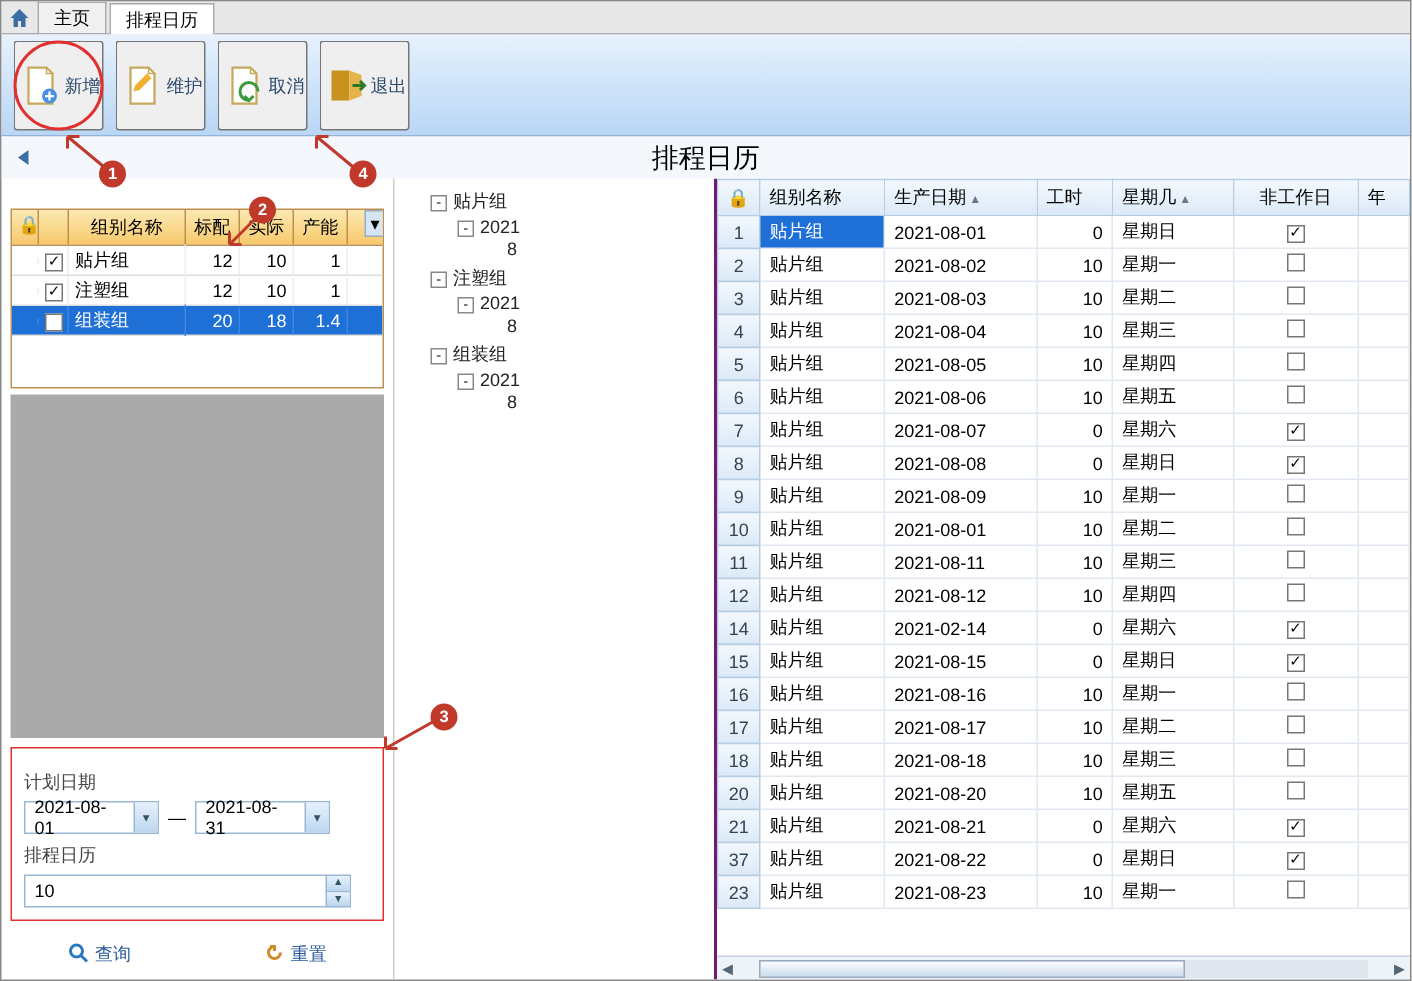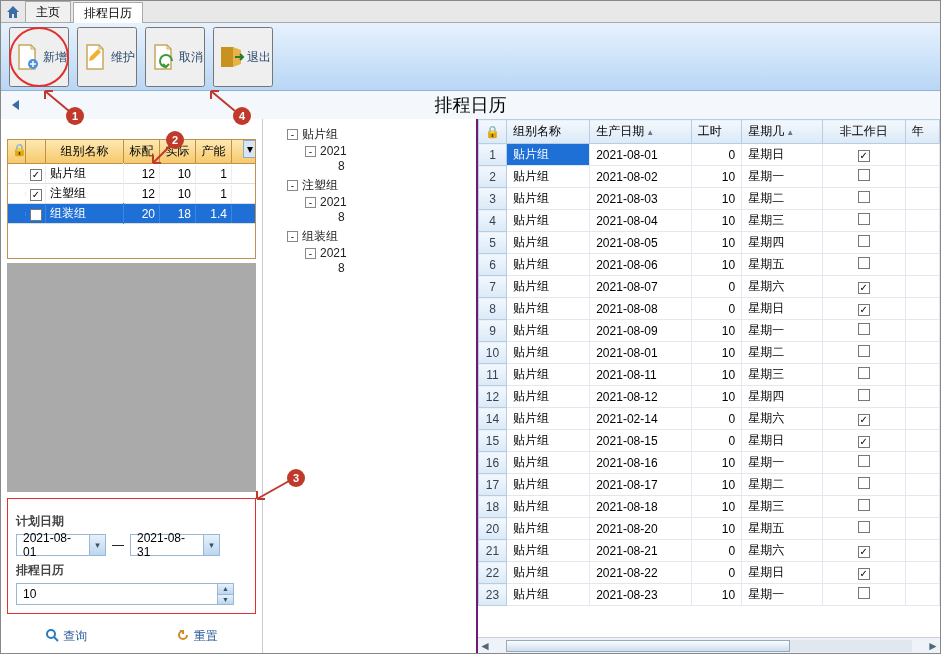--- a/index.html
+++ b/index.html
@@ -45,21 +45,21 @@
 .c-chk { width: 20px; text-align:center; }
 .c-name { width: 78px; }
 .c-std { width: 36px; text-align: right; }
 .c-act { width: 36px; text-align: right; }
 .c-cap { width: 36px; text-align: right; }
 
 .left-spacer { flex: 1; background: #aaa; margin: 0 6px; }
 
 
 .left-form { border: 1px solid #e03030; margin: 6px; padding: 8px; background: #fff; }
-.left-form .lbl { color: #444; margin: 6px 0 4px; font-weight: bold; }
+.left-form .lbl { color: #444; margin: 6px 0 4px; }
 .date-row { display: flex; align-items: center; gap: 6px; }
 .date-input, .num-input { border: 1px solid #9ab8d6; height: 22px; display: flex; align-items: center; background: #fff; }
 .date-input { width: 90px; }
 .date-input span { flex: 1; padding: 0 6px; }
 .spin-btn, .combo-btn { width: 16px; height: 100%; background: linear-gradient(to bottom,#e7f1fb,#bcd6f0); border-left: 1px solid #9ab8d6; display:flex; align-items:center; justify-content:center; color:#356; font-size:9px; cursor:pointer; }
 .num-input { width: 218px; }
 .num-input span { flex: 1; padding: 0 6px; }
 .spin-stack { width: 16px; height: 100%; display:flex; flex-direction:column; }
 .spin-stack div { flex:1; background: linear-gradient(to bottom,#e7f1fb,#bcd6f0); border-left:1px solid #9ab8d6; display:flex; align-items:center; justify-content:center; font-size:7px; color:#356; cursor:pointer; }
 .spin-stack div:first-child { border-bottom:1px solid #9ab8d6; }
@@ -469,21 +469,21 @@
             <tr>
               <td class="rownum">21</td>
               <td class="cell-name">贴片组</td>
               <td>2021-08-21</td>
               <td class="num">0</td>
               <td>星期六</td>
               <td class="chk"><span class="chkbox">✓</span></td>
               <td></td>
             </tr>
             <tr>
-              <td class="rownum">22</td>
+              <td class="rownum">37</td>
               <td class="cell-name">贴片组</td>
               <td>2021-08-22</td>
               <td class="num">0</td>
               <td>星期日</td>
               <td class="chk"><span class="chkbox">✓</span></td>
               <td></td>
             </tr>
             <tr>
               <td class="rownum">23</td>
               <td class="cell-name">贴片组</td>

